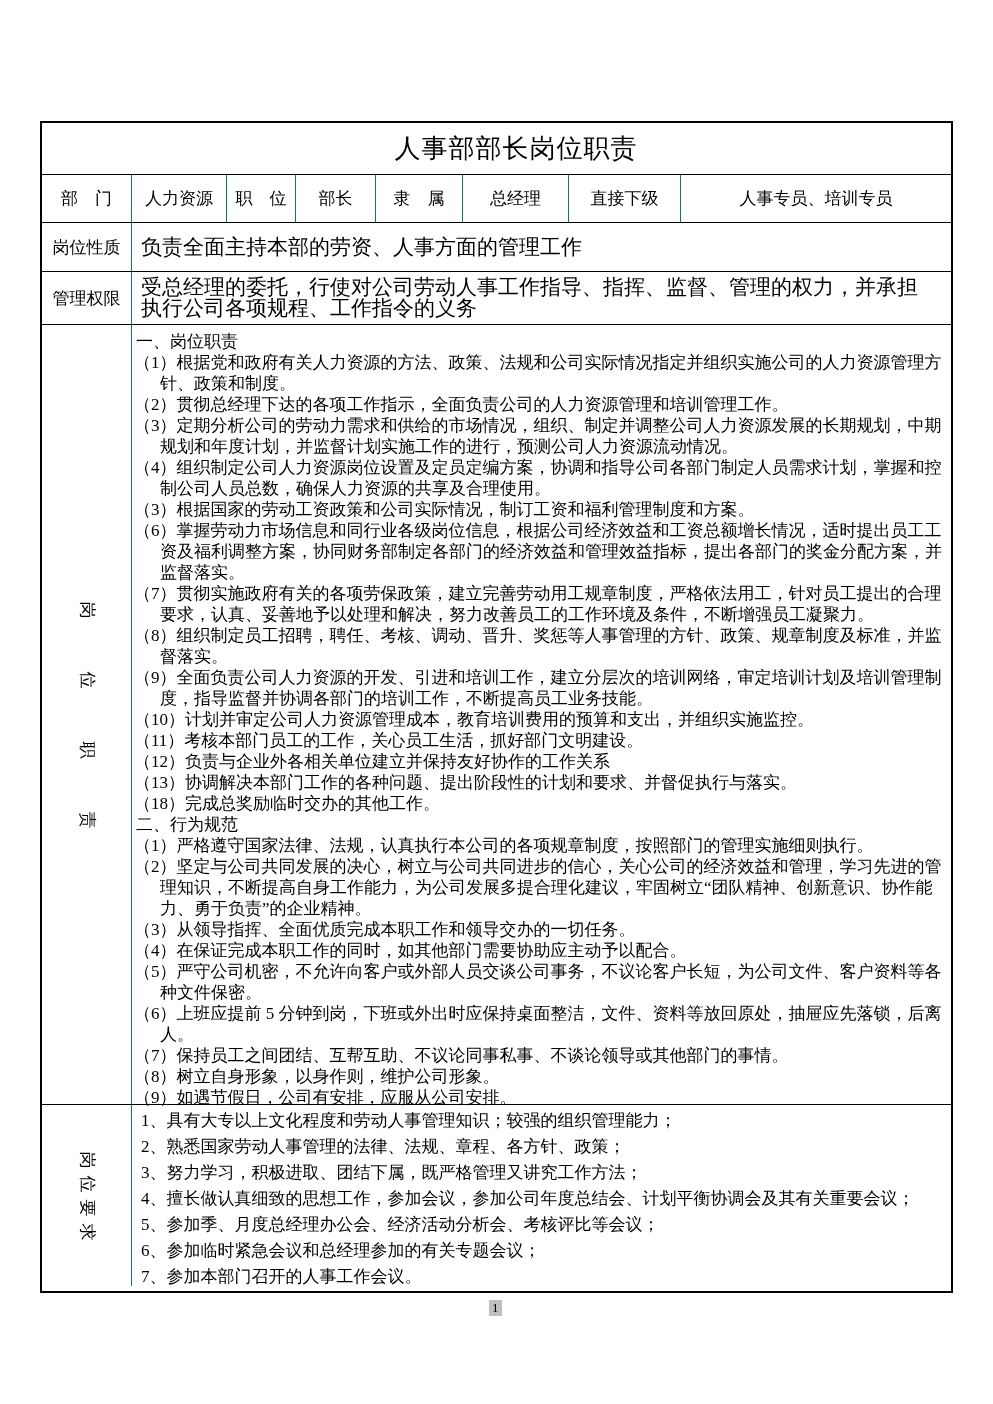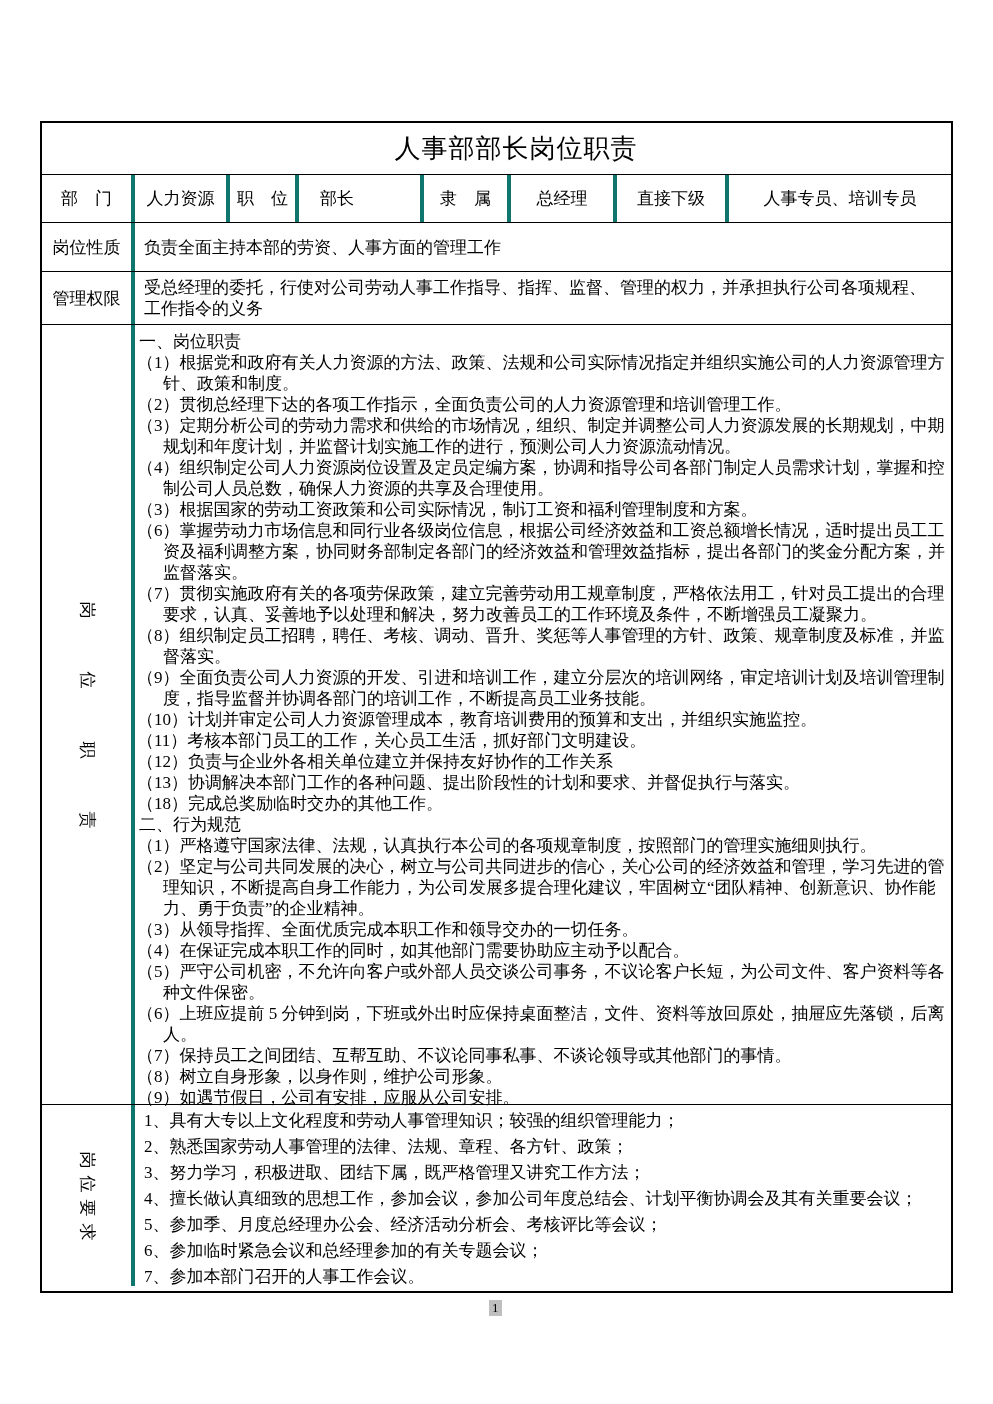--- a/index.html
+++ b/index.html
@@ -8,35 +8,35 @@
     width:993px; height:1404px; position:relative;
     font-family:"Liberation Serif","DejaVu Serif",serif;
     color:#000;
   }
   .doc-table {
     position:absolute; left:40px; top:121px; width:913px; height:1172px;
     border:2px solid #000; display:flex; flex-direction:column; background:#fff;
   }
   .trow { display:flex; flex:none; border-top:1px solid #000; min-height:0; }
   .trow:first-child { border-top:none;margin-left:39px; }
-  .cell { border-left:4px solid #0f766e; min-width:0; }
+  .cell { border-left:1px solid #0f766e; min-width:0; }
   .cell:first-child { border-left:none; }
 
   .title-row { height:51px; align-items:center; justify-content:center; }
   .doc-title { font-size:26px; letter-spacing:1px; }
 
   .header-row { height:48px; }
   .hcell { display:flex; align-items:center; justify-content:center; font-size:17px; }
   .c1 { width:89px; } .c2 { width:95px; } .c3 { width:69px; } .c4 { width:80px; }
-  .c5 { width:87px;margin-left:45px; } .c6 { width:106px; } .c7 { width:112px; } .c8 { flex:1; }
+  .c5 { width:87px; } .c6 { width:106px; } .c7 { width:112px; } .c8 { flex:1; }
 
   .nature-row { height:49px; }
   .authority-row { height:53px; }
   .label-cell { width:89px; flex:none; display:flex; align-items:center; justify-content:center; font-size:17px; }
-  .content-cell { flex:1; display:flex; align-items:center; font-size:17px; line-height:21px; padding:3px 18px 3px 9px; }
+  .content-cell { flex:1; display:flex; align-items:center; font-size:21px; line-height:21px; padding:3px 18px 3px 9px; }
 
   .body-row { height:780px; }
   .req-row { height:182px; }
 
   .vcell { width:89px; flex:none; display:flex; flex-direction:column; align-items:center; justify-content:center; font-size:17px; }
   .vduty { gap:52px; }
   .vreq  { gap:6px; }
   .vchar { display:block; width:18px; height:18px; line-height:18px; text-align:center; transform:rotate(90deg); }
 
   .body-text { flex:1; font-size:17px; line-height:21px; padding:6px 6px 0 2px; }

